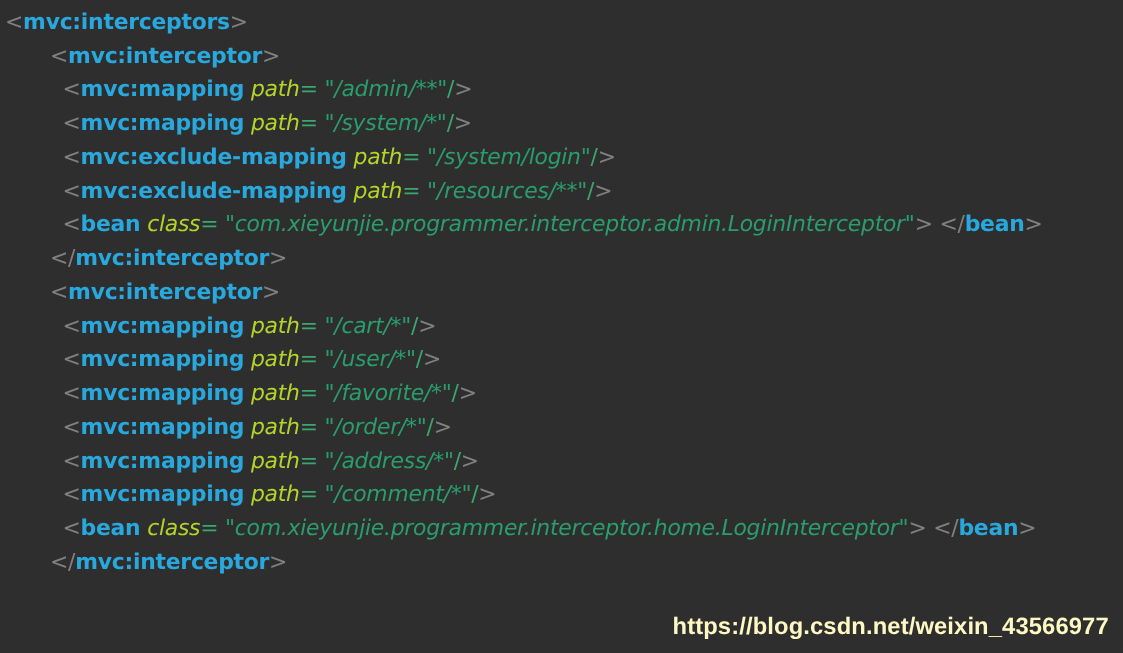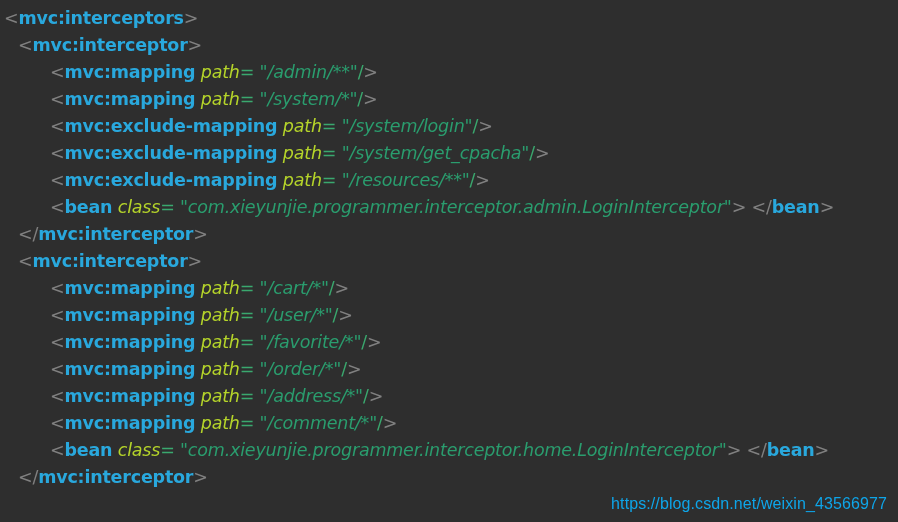--- a/index.html
+++ b/index.html
@@ -28,21 +28,21 @@
     height: 27px;
     line-height: 27px;
     white-space: pre;
     font-size: 17.5px;
     padding-left: 4px;
     letter-spacing: -0.2px;
   }
 
   
   .ind-0 { padding-left: 4px; }
-  .ind-1 { padding-left: 18px; }
+  .ind-1 { padding-left: 40px; }
   .ind-2 { padding-left: 50px; }
 
   
   .tok-punct {
     color: #808080;
     font-weight: normal;
   }
   .tok-tag {
     color: #29a8dd;
     font-weight: bold;
@@ -62,36 +62,36 @@
     font-weight: normal;
   }
   .tok-space {
     color: transparent;
   }
 
   #watermark {
     position: absolute;
     right: 11px;
     bottom: 9px;
-    color: #0ea5e9;
-    font-size: 16px;
+    color: #fef9c3;
+    font-size: 19px;
     font-family: "Liberation Sans", sans-serif;
     letter-spacing: 0.1px;
+    font-weight: bold;
   }
 </style>
 </head>
 <body>
 
 <div id="code-block">
     <div class="code-line ind-0"><span class="tok-punct">&lt;</span><span class="tok-tag">mvc:interceptors</span><span class="tok-punct">&gt;</span></div>
     <div class="code-line ind-1"><span class="tok-punct">&lt;</span><span class="tok-tag">mvc:interceptor</span><span class="tok-punct">&gt;</span></div>
     <div class="code-line ind-2"><span class="tok-punct">&lt;</span><span class="tok-tag">mvc:mapping</span><span class="tok-space"> </span><span class="tok-attr">path</span><span class="tok-eq">=</span><span class="tok-space"> </span><span class="tok-string">"/admin/**"</span><span class="tok-eq">/</span><span class="tok-punct">&gt;</span></div>
     <div class="code-line ind-2"><span class="tok-punct">&lt;</span><span class="tok-tag">mvc:mapping</span><span class="tok-space"> </span><span class="tok-attr">path</span><span class="tok-eq">=</span><span class="tok-space"> </span><span class="tok-string">"/system/*"</span><span class="tok-eq">/</span><span class="tok-punct">&gt;</span></div>
     <div class="code-line ind-2"><span class="tok-punct">&lt;</span><span class="tok-tag">mvc:exclude-mapping</span><span class="tok-space"> </span><span class="tok-attr">path</span><span class="tok-eq">=</span><span class="tok-space"> </span><span class="tok-string">"/system/login"</span><span class="tok-eq">/</span><span class="tok-punct">&gt;</span></div>
-    <div class="code-line ind-2"><span class="tok-punct">&lt;</span><span class="tok-tag">mvc:exclude-mapping</span><span class="tok-space"> </span><span class="tok-attr">path</span><span class="tok-eq">=</span><span class="tok-space"> </span><span class="tok-string">"/system/get_cpacha"</span><span class="tok-eq">/</span><span class="tok-punct">&gt;</span></div>
     <div class="code-line ind-2"><span class="tok-punct">&lt;</span><span class="tok-tag">mvc:exclude-mapping</span><span class="tok-space"> </span><span class="tok-attr">path</span><span class="tok-eq">=</span><span class="tok-space"> </span><span class="tok-string">"/resources/**"</span><span class="tok-eq">/</span><span class="tok-punct">&gt;</span></div>
     <div class="code-line ind-2"><span class="tok-punct">&lt;</span><span class="tok-tag">bean</span><span class="tok-space"> </span><span class="tok-attr">class</span><span class="tok-eq">=</span><span class="tok-space"> </span><span class="tok-string">"com.xieyunjie.programmer.interceptor.admin.LoginInterceptor"</span><span class="tok-punct">&gt;</span><span class="tok-space"> </span><span class="tok-punct">&lt;/</span><span class="tok-tag">bean</span><span class="tok-punct">&gt;</span></div>
     <div class="code-line ind-1"><span class="tok-punct">&lt;/</span><span class="tok-tag">mvc:interceptor</span><span class="tok-punct">&gt;</span></div>
     <div class="code-line ind-1"><span class="tok-punct">&lt;</span><span class="tok-tag">mvc:interceptor</span><span class="tok-punct">&gt;</span></div>
     <div class="code-line ind-2"><span class="tok-punct">&lt;</span><span class="tok-tag">mvc:mapping</span><span class="tok-space"> </span><span class="tok-attr">path</span><span class="tok-eq">=</span><span class="tok-space"> </span><span class="tok-string">"/cart/*"</span><span class="tok-eq">/</span><span class="tok-punct">&gt;</span></div>
     <div class="code-line ind-2"><span class="tok-punct">&lt;</span><span class="tok-tag">mvc:mapping</span><span class="tok-space"> </span><span class="tok-attr">path</span><span class="tok-eq">=</span><span class="tok-space"> </span><span class="tok-string">"/user/*"</span><span class="tok-eq">/</span><span class="tok-punct">&gt;</span></div>
     <div class="code-line ind-2"><span class="tok-punct">&lt;</span><span class="tok-tag">mvc:mapping</span><span class="tok-space"> </span><span class="tok-attr">path</span><span class="tok-eq">=</span><span class="tok-space"> </span><span class="tok-string">"/favorite/*"</span><span class="tok-eq">/</span><span class="tok-punct">&gt;</span></div>
     <div class="code-line ind-2"><span class="tok-punct">&lt;</span><span class="tok-tag">mvc:mapping</span><span class="tok-space"> </span><span class="tok-attr">path</span><span class="tok-eq">=</span><span class="tok-space"> </span><span class="tok-string">"/order/*"</span><span class="tok-eq">/</span><span class="tok-punct">&gt;</span></div>
     <div class="code-line ind-2"><span class="tok-punct">&lt;</span><span class="tok-tag">mvc:mapping</span><span class="tok-space"> </span><span class="tok-attr">path</span><span class="tok-eq">=</span><span class="tok-space"> </span><span class="tok-string">"/address/*"</span><span class="tok-eq">/</span><span class="tok-punct">&gt;</span></div>
     <div class="code-line ind-2"><span class="tok-punct">&lt;</span><span class="tok-tag">mvc:mapping</span><span class="tok-space"> </span><span class="tok-attr">path</span><span class="tok-eq">=</span><span class="tok-space"> </span><span class="tok-string">"/comment/*"</span><span class="tok-eq">/</span><span class="tok-punct">&gt;</span></div>

